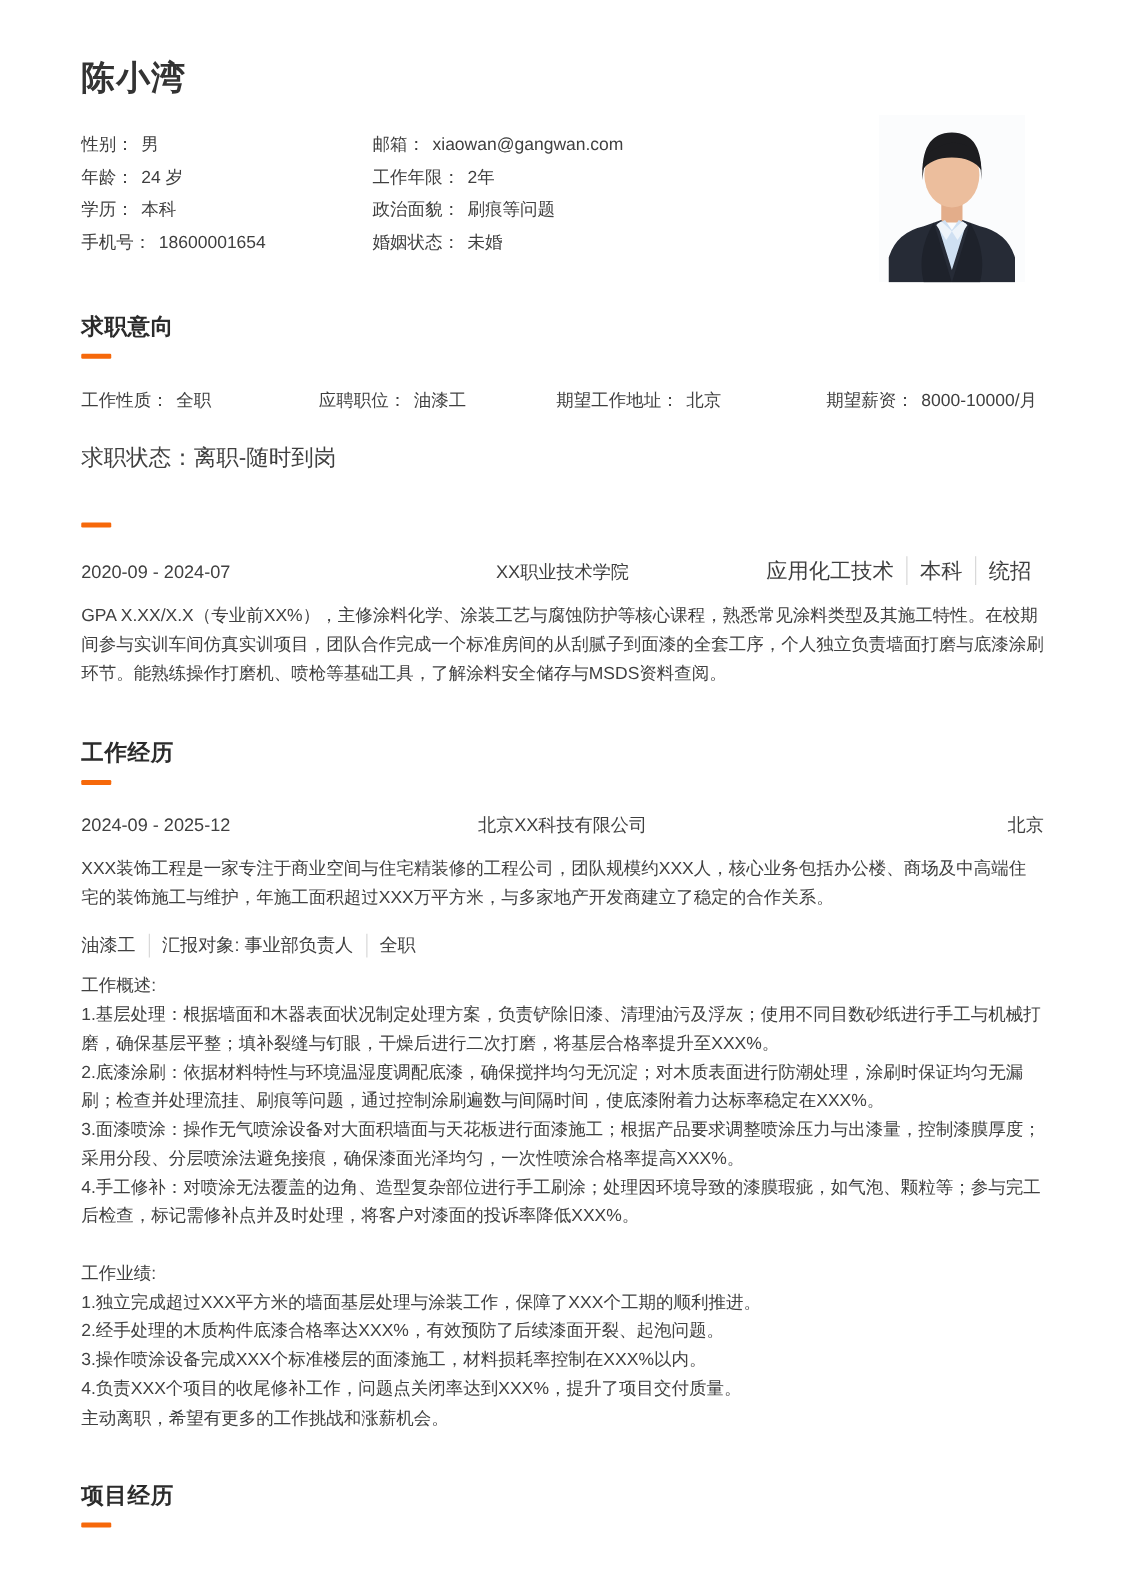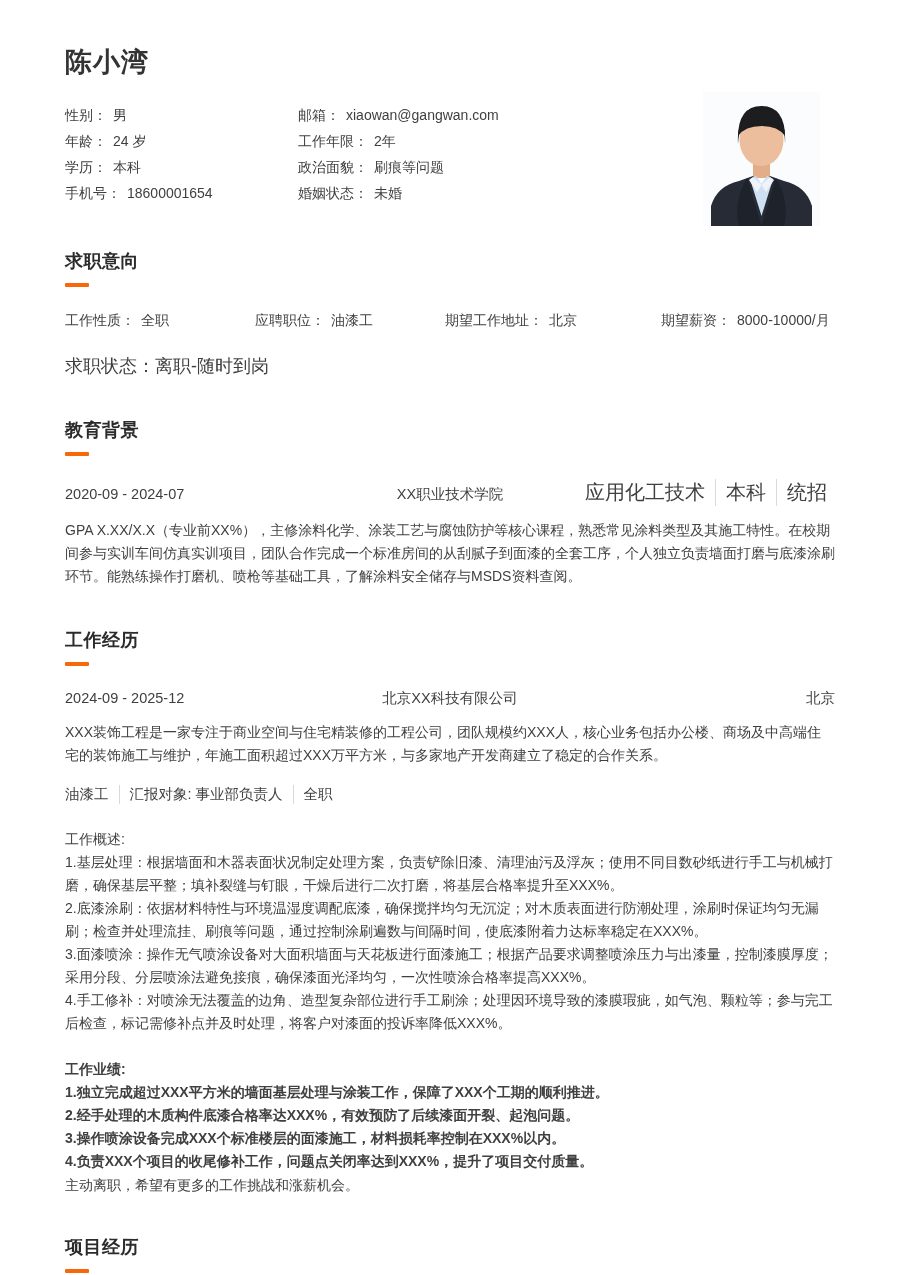--- a/index.html
+++ b/index.html
@@ -39,24 +39,24 @@
   .entry-center { flex: 1; text-align: center; }
   .entry-right { width: 250px; text-align: right; white-space: nowrap; }
 
   .para { margin-top: 13px; font-size: 14px; line-height: 23px; color: #404040; }
 
   
   .tag-list { display: inline-flex; align-items: center; }
   .tag-list .tag { padding: 0 10px; white-space: nowrap; }
   .tag-list .tag:first-child { padding-left: 0; }
   .tag-list .tag + .tag { border-left: 1px solid #d9d9d9; }
-  .tags-right { font-size: 20px; }
+  .tags-right { font-size: 17px; }
   .position-line { margin-top: 18px; font-size: 14.5px; }
 
-  .block { margin-top: 24px; font-size: 14px; line-height: 23px; color: #404040; }
+  .block { margin-top: 11px; font-size: 14px; line-height: 23px; color: #404040; }
   .block .block-title { display: block; }
   .block .item { display: block; }
   .leave-line { margin-top: 4px; font-size: 14px; color: #404040; }
 </style>
 </head>
 <body>
 
 <div class="page">
 
   <div class="name">陈小湾</div>
@@ -98,21 +98,20 @@
     <div class="intent-row">
       <div class="intent-field"><span class="lbl">工作性质：</span><span>全职</span></div>
       <div class="intent-field"><span class="lbl">应聘职位：</span><span>油漆工</span></div>
       <div class="intent-field"><span class="lbl">期望工作地址：</span><span>北京</span></div>
       <div class="intent-field"><span class="lbl">期望薪资：</span><span>8000-10000/月</span></div>
     </div>
     <div class="intent-status"><span class="lbl">求职状态：</span><span>离职-随时到岗</span></div>
   </div>
 
   <div class="section">
-    <div class="section-title">教育背景</div>
     <div class="accent-bar"></div>
     <div class="entry-row">
       <div class="entry-period">2020-09 - 2024-07</div>
       <div class="entry-center">XX职业技术学院</div>
       <div class="entry-right tags-right">
         <span class="tag-list">
           <span class="tag">应用化工技术</span>
             <span class="tag">本科</span>
             <span class="tag">统招</span>
         </span>
@@ -137,21 +136,21 @@
           <span class="tag">全职</span>
       </span>
     </div>
     <div class="block">
       <span class="block-title">工作概述:</span>
       <span class="item">1.基层处理：根据墙面和木器表面状况制定处理方案，负责铲除旧漆、清理油污及浮灰；使用不同目数砂纸进行手工与机械打磨，确保基层平整；填补裂缝与钉眼，干燥后进行二次打磨，将基层合格率提升至XXX%。</span>
       <span class="item">2.底漆涂刷：依据材料特性与环境温湿度调配底漆，确保搅拌均匀无沉淀；对木质表面进行防潮处理，涂刷时保证均匀无漏刷；检查并处理流挂、刷痕等问题，通过控制涂刷遍数与间隔时间，使底漆附着力达标率稳定在XXX%。</span>
       <span class="item">3.面漆喷涂：操作无气喷涂设备对大面积墙面与天花板进行面漆施工；根据产品要求调整喷涂压力与出漆量，控制漆膜厚度；采用分段、分层喷涂法避免接痕，确保漆面光泽均匀，一次性喷涂合格率提高XXX%。</span>
       <span class="item">4.手工修补：对喷涂无法覆盖的边角、造型复杂部位进行手工刷涂；处理因环境导致的漆膜瑕疵，如气泡、颗粒等；参与完工后检查，标记需修补点并及时处理，将客户对漆面的投诉率降低XXX%。</span>
     </div>
-    <div class="block" style="margin-top:23px;font-weight:bold;">
+    <div class="block" style="margin-top:23px;">
       <span class="block-title">工作业绩:</span>
       <span class="item">1.独立完成超过XXX平方米的墙面基层处理与涂装工作，保障了XXX个工期的顺利推进。</span>
       <span class="item">2.经手处理的木质构件底漆合格率达XXX%，有效预防了后续漆面开裂、起泡问题。</span>
       <span class="item">3.操作喷涂设备完成XXX个标准楼层的面漆施工，材料损耗率控制在XXX%以内。</span>
       <span class="item">4.负责XXX个项目的收尾修补工作，问题点关闭率达到XXX%，提升了项目交付质量。</span>
     </div>
     <div class="leave-line">主动离职，希望有更多的工作挑战和涨薪机会。</div>
   </div>
 
   <div class="section">

